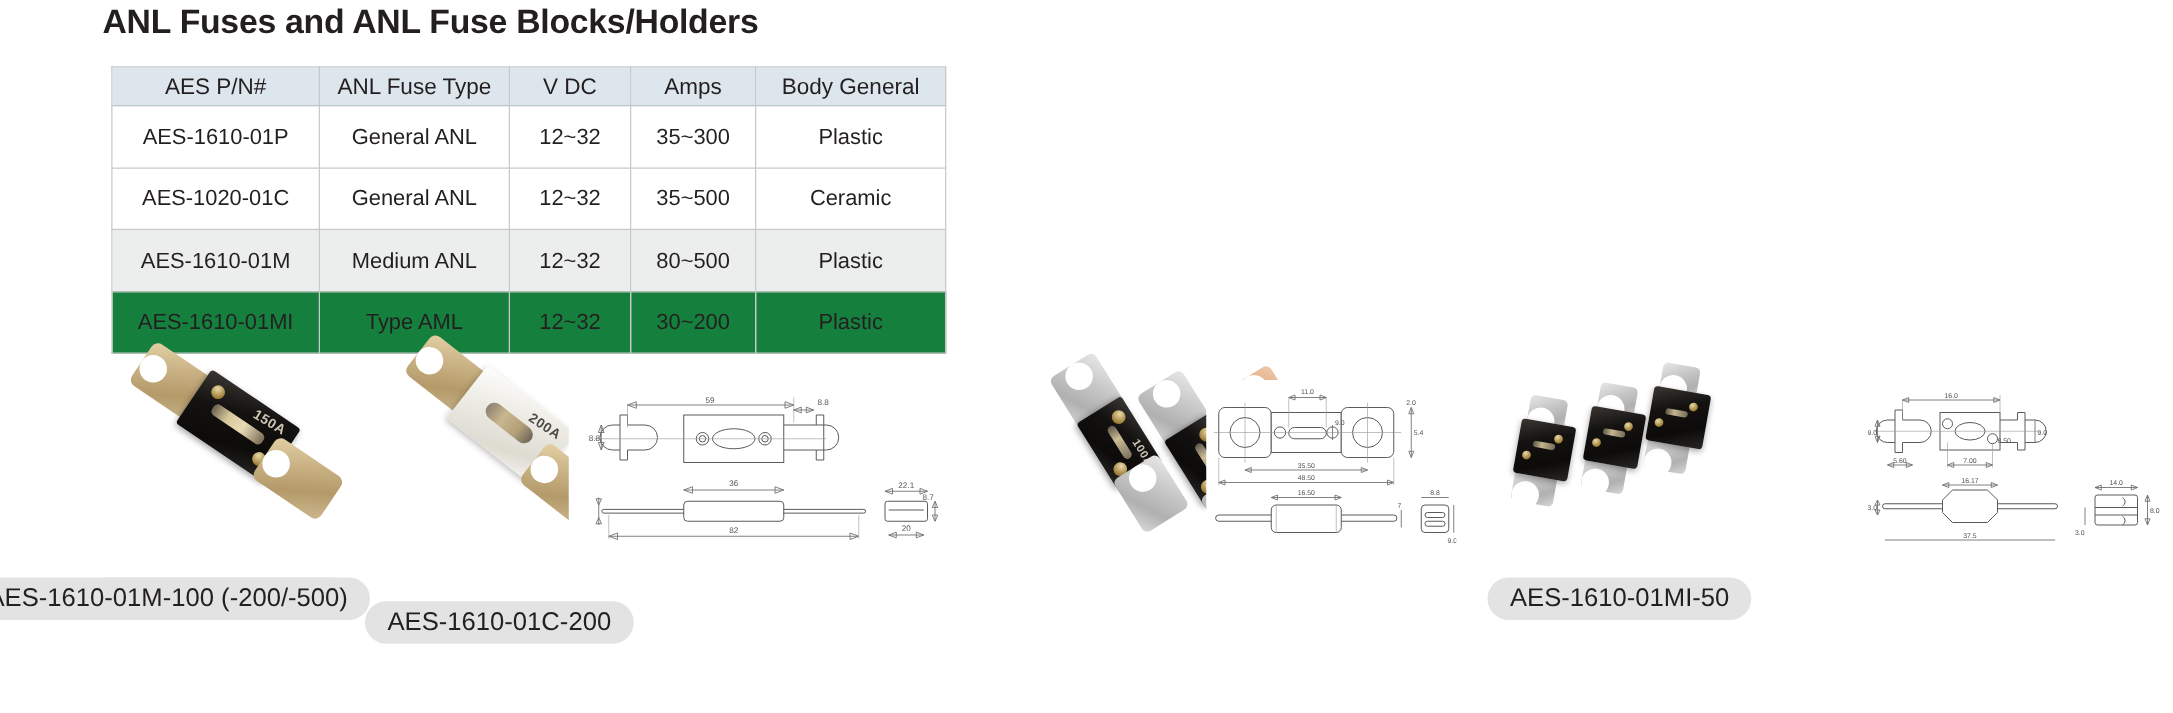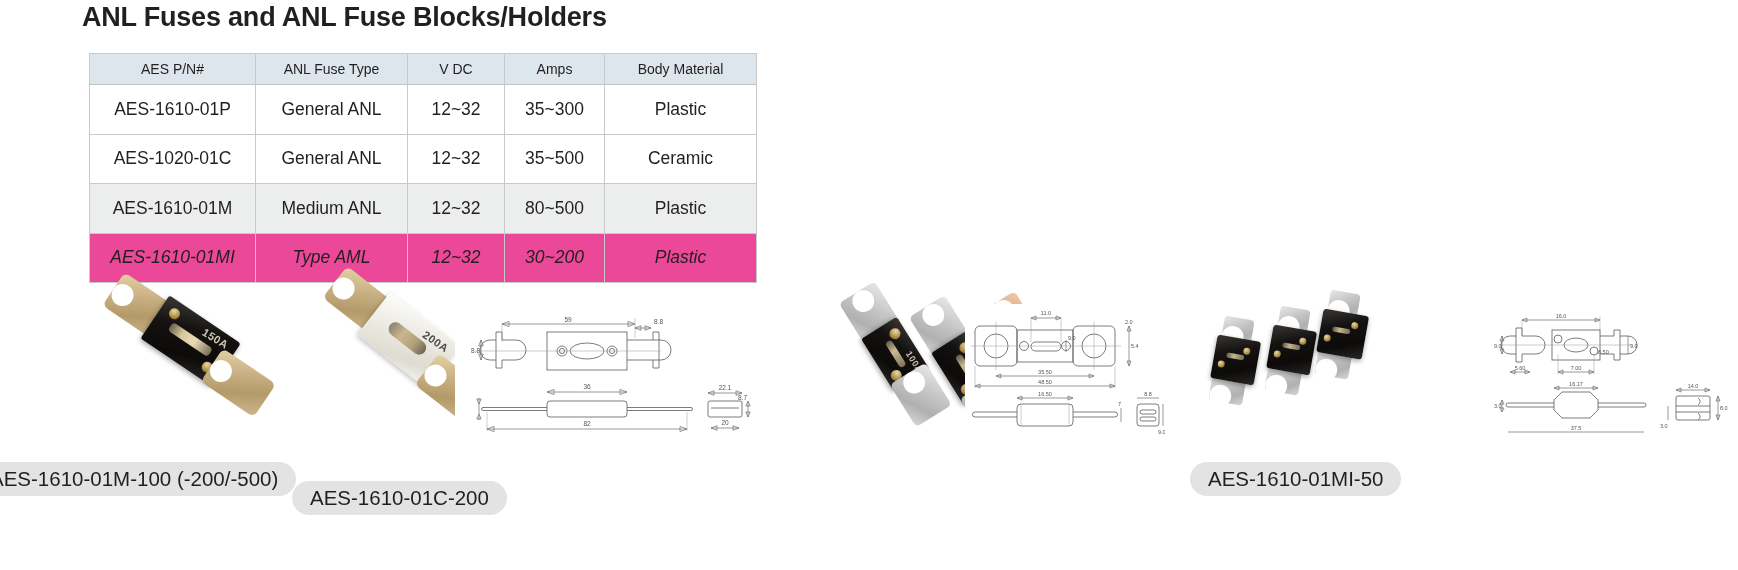--- a/index.html
+++ b/index.html
@@ -42,36 +42,36 @@
   .spec-table th, .spec-table td {
     border: 1px solid #c9c9c9;
     text-align: center;
     vertical-align: middle;
     font-weight: normal;
     padding: 0;
   }
   .spec-table thead th {
     background: #dde6ec;
     height: 30px;
-    font-size: 14px;
+    font-size: 18px;
     border-bottom: 1px solid #b9c4cb;
   }
   .spec-table tbody td {
     height: 48.5px;
   }
   .col-pn    { width: 166px; }
   .col-type  { width: 152px; }
   .col-vdc   { width: 97px; }
   .col-amps  { width: 100px; }
   .col-body  { width: 152px; }
 
   .row-shade-0 td { background: #ffffff; }
   .row-shade-1 td { background: #ffffff; }
   .row-shade-2 td { background: #eceeee; }
-  .row-shade-3 td { background: #ec4899; font-style: italic; }
+  .row-shade-3 td { background: #15803d; }
 
   
   .panels {
     position: absolute;
     left: 0;
     top: 296px;
     width: 1738px;
     height: 274px;
   }
   .panel {
@@ -191,21 +191,21 @@
       <col class="col-vdc">
     <col class="col-amps">
       <col class="col-body">
   </colgroup>
   <thead>
     <tr>
       <th>AES P/N#</th>
       <th>ANL Fuse Type</th>
       <th>V DC</th>
       <th>Amps</th>
-      <th>Body Material</th>
+      <th>Body General</th>
     </tr>
   </thead>
   <tbody>
     <tr class="row-shade-0">
       <td>AES-1610-01P</td>
       <td>General ANL</td>
       <td>12~32</td>
       <td>35~300</td>
       <td>Plastic</td>
     </tr>

